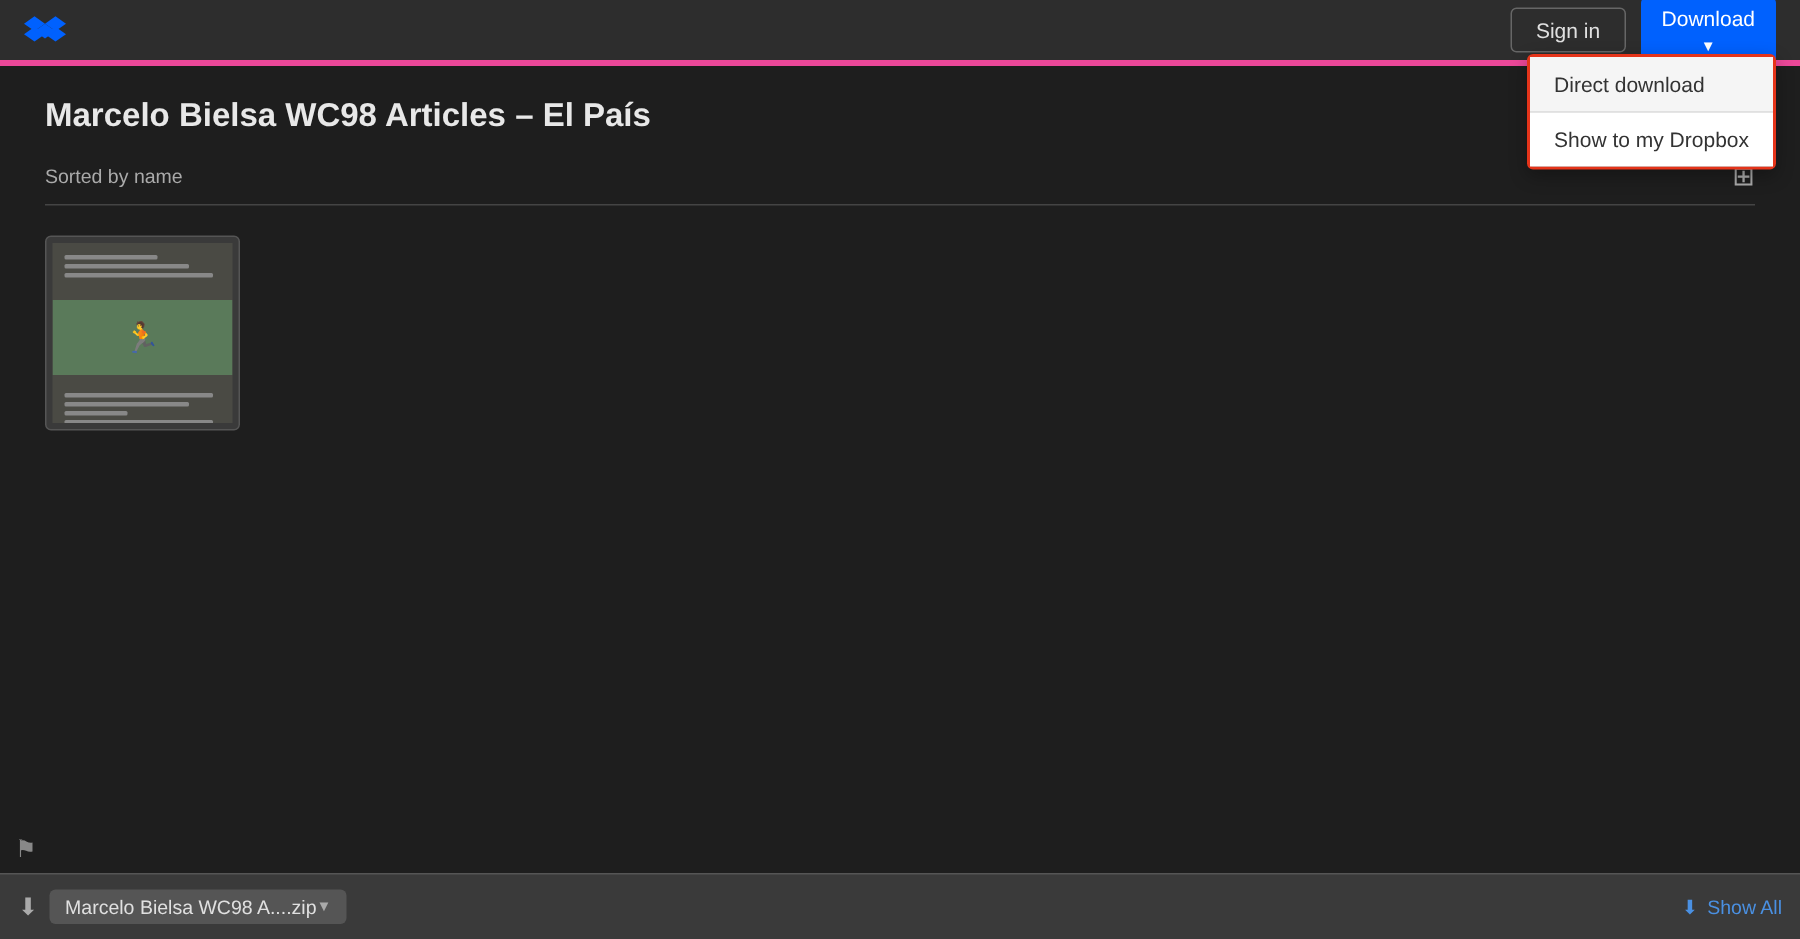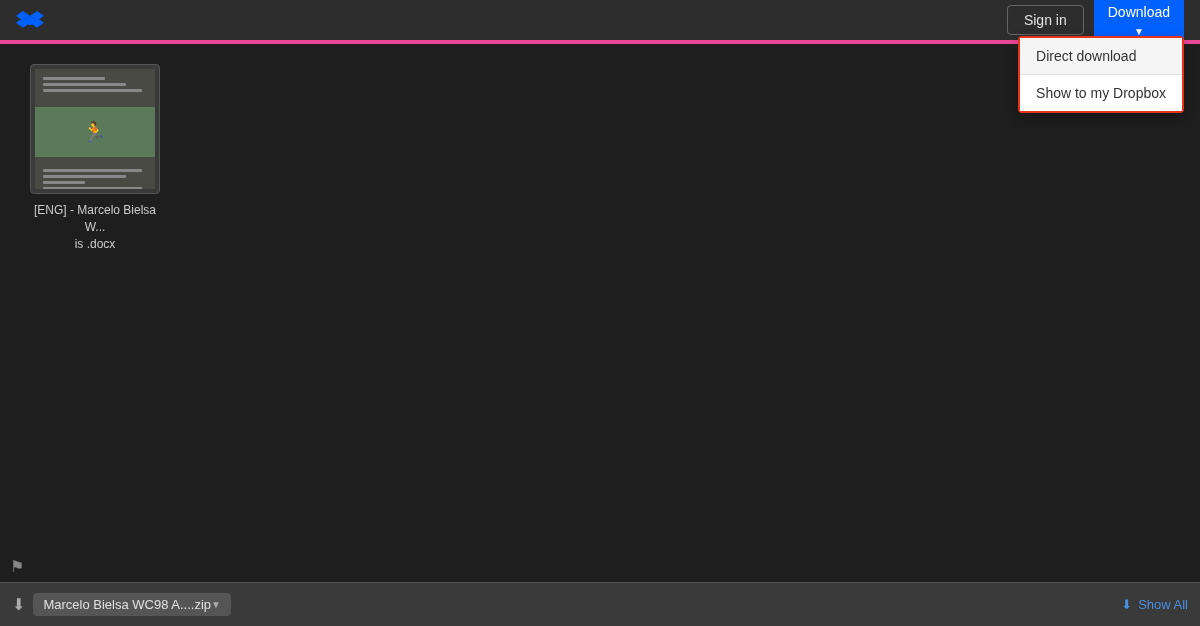--- a/index.html
+++ b/index.html
@@ -292,21 +292,28 @@
     </button>
 
     <div class="dropdown-menu">
       <div class="dropdown-item">Direct download</div>
       <div class="dropdown-item">Show to my Dropbox</div>
     </div>
   </div>
 </div>
 
 <div class="main">
-
+  <div class="page-title">Marcelo Bielsa WC98 Articles – El País</div>
+
+  <div class="sort-bar">
+    <span class="sort-label">Sorted by name</span>
+    <div class="view-toggle">
+      <span class="view-toggle-icon">⊞</span>
+    </div>
+  </div>
 
   <div class="file-grid">
 
     <div class="file-item">
       <div class="file-thumbnail">
         <div class="doc-preview">
           <div class="doc-text-lines">
             <div class="doc-line short"></div>
             <div class="doc-line medium"></div>
             <div class="doc-line long"></div>
@@ -316,24 +323,20 @@
           </div>
           <div class="doc-text-lines">
             <div class="doc-line long"></div>
             <div class="doc-line medium"></div>
             <div class="doc-line xshort"></div>
             <div class="doc-line long"></div>
 
           </div>
         </div>
       </div>
-      <div class="file-name">
-        <div>[ENG] - Marcelo Bielsa W...</div>
-        <div>is .docx</div>
-      </div>
     </div>
   </div>
 </div>
 
 <div class="flag-icon">⚑</div>
 
 <div class="bottom-bar">
   <div class="bottom-left">
     <span class="download-icon-small">⬇</span>
     <div class="filename-badge">

